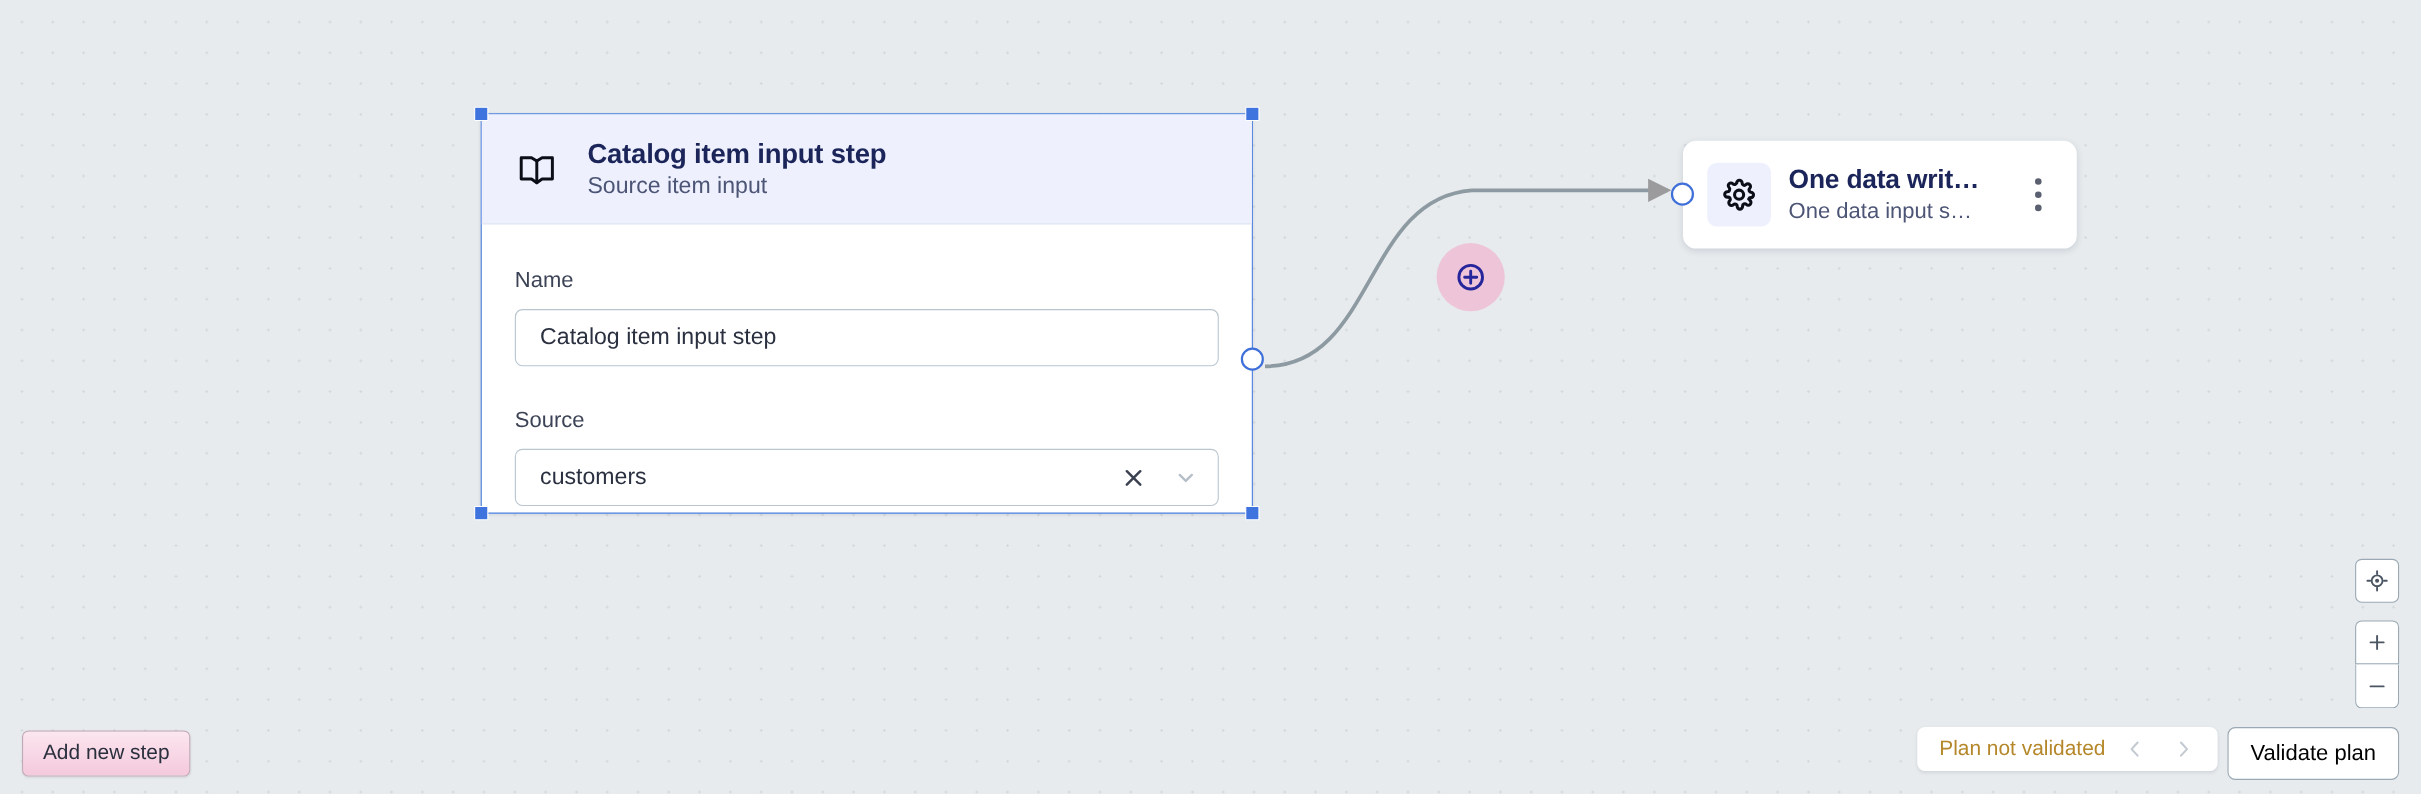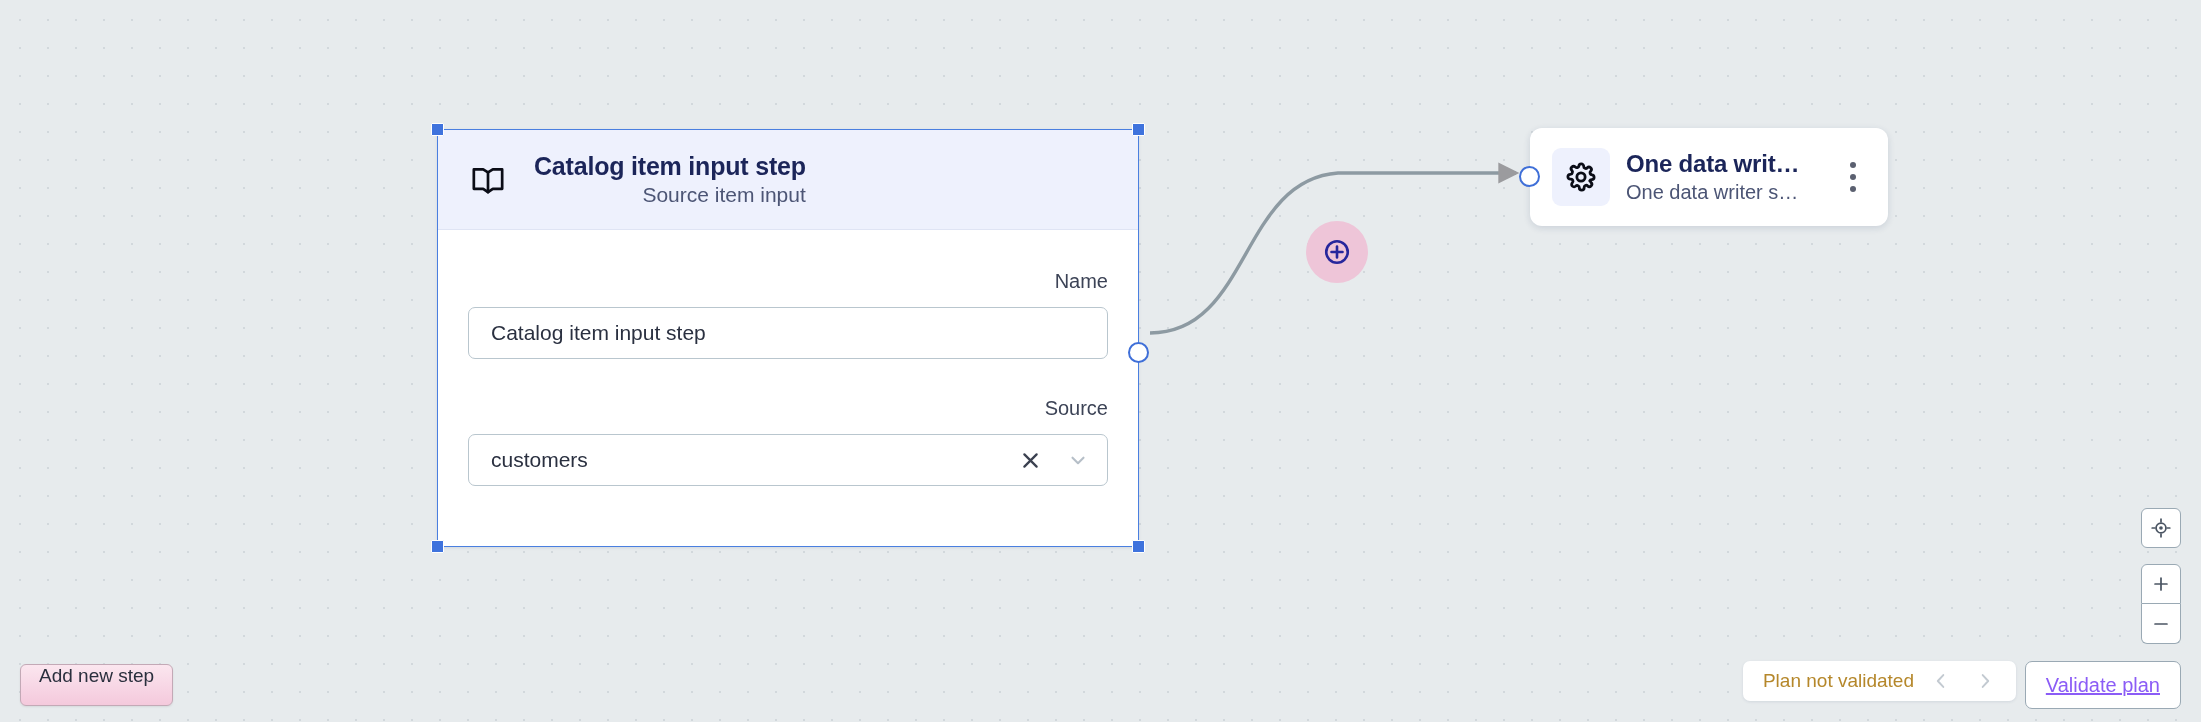--- a/index.html
+++ b/index.html
@@ -28,28 +28,27 @@
     inset: 0;
     width: 2201px;
     height: 722px;
     pointer-events: none;
   }
 
   
   #step-node {
     position: absolute;
     left: 437px;
-    top: 129px;
+    top: 103px;
     width: 702px;
-    height: 418px;
+    height: 364px;
     background: #ffffff;
     border: 1.5px solid #4a7fe0;
     border-radius: 3px;
     box-shadow: 0 1px 3px rgba(30,50,90,.10);
-    text-align: right;
   }
 
   .sel-handle {
     position: absolute;
     width: 13px;
     height: 13px;
     background: #3f73dd;
     border: 1.5px solid #ffffff;
     border-radius: 1px;
   }
@@ -222,20 +221,21 @@
   }
 
   
   #add-step-btn {
     position: absolute;
     left: 20px;
     top: 664px;
     height: 42px;
     padding: 0 18px;
     display: flex;
+    align-items: center;
     border: 1px solid #c3a9b6;
     border-radius: 6px;
     background: linear-gradient(180deg, #fbe6ef 0%, #f4c9dc 100%);
     font-size: 19px;
     color: #2a2f3d;
     cursor: pointer;
     box-shadow: 0 1px 2px rgba(0,0,0,.08);
   }
 
   
@@ -269,23 +269,22 @@
     right: 20px;
     top: 661px;
     height: 48px;
     padding: 6px 20px;
     display: flex;
     align-items: center;
     background: #ffffff;
     border: 1.3px solid #9aa9b4;
     border-radius: 7px;
     font-size: 20px;
-    color: #8b5cf6;
-    cursor: pointer;
-    text-decoration: underline;
+    color: #000000;
+    cursor: pointer;
   }
 
   
   #view-controls {
     position: absolute;
     right: 20px;
     top: 508px;
     display: flex;
     flex-direction: column;
     gap: 16px;
@@ -379,21 +378,21 @@
 
   <div id="writer-node">
     <span class="gear-box">
       <svg width="32" height="32" viewBox="0 0 24 24" fill="none" stroke="currentColor" stroke-width="2.1" stroke-linejoin="round">
         <circle cx="12" cy="12" r="3.1"></circle>
         <path d="M19.2 14.4a1.5 1.5 0 0 0 .3 1.65l.05.05a1.82 1.82 0 1 1-2.58 2.58l-.05-.05a1.5 1.5 0 0 0-1.65-.3 1.5 1.5 0 0 0-.91 1.37V20a1.82 1.82 0 1 1-3.64 0v-.09A1.5 1.5 0 0 0 9.8 18.5a1.5 1.5 0 0 0-1.65.3l-.05.05a1.82 1.82 0 1 1-2.58-2.58l.05-.05a1.5 1.5 0 0 0 .3-1.65 1.5 1.5 0 0 0-1.37-.91H4a1.82 1.82 0 1 1 0-3.64h.09A1.5 1.5 0 0 0 5.5 8.8a1.5 1.5 0 0 0-.3-1.65l-.05-.05a1.82 1.82 0 1 1 2.58-2.58l.05.05a1.5 1.5 0 0 0 1.65.3h.07A1.5 1.5 0 0 0 10.4 3.5V4a1.82 1.82 0 1 1 3.64 0v.09a1.5 1.5 0 0 0 .91 1.37 1.5 1.5 0 0 0 1.65-.3l.05-.05a1.82 1.82 0 1 1 2.58 2.58l-.05.05a1.5 1.5 0 0 0-.3 1.65v.07a1.5 1.5 0 0 0 1.37.91H20a1.82 1.82 0 1 1 0 3.64h-.09a1.5 1.5 0 0 0-1.37.91z"></path>
       </svg>
     </span>
     <span class="w-text">
       <span class="w-title">One data writ…</span>
-      <span class="w-sub">One data writer s…</span>
+      <span class="w-sub">One data input s…</span>
     </span>
     <span class="kebab">
       <span></span>
         <span></span>
         <span></span>
     </span>
     <div class="node-handle" id="writer-in-handle"></div>
   </div>
 
   <div id="add-step-btn">

